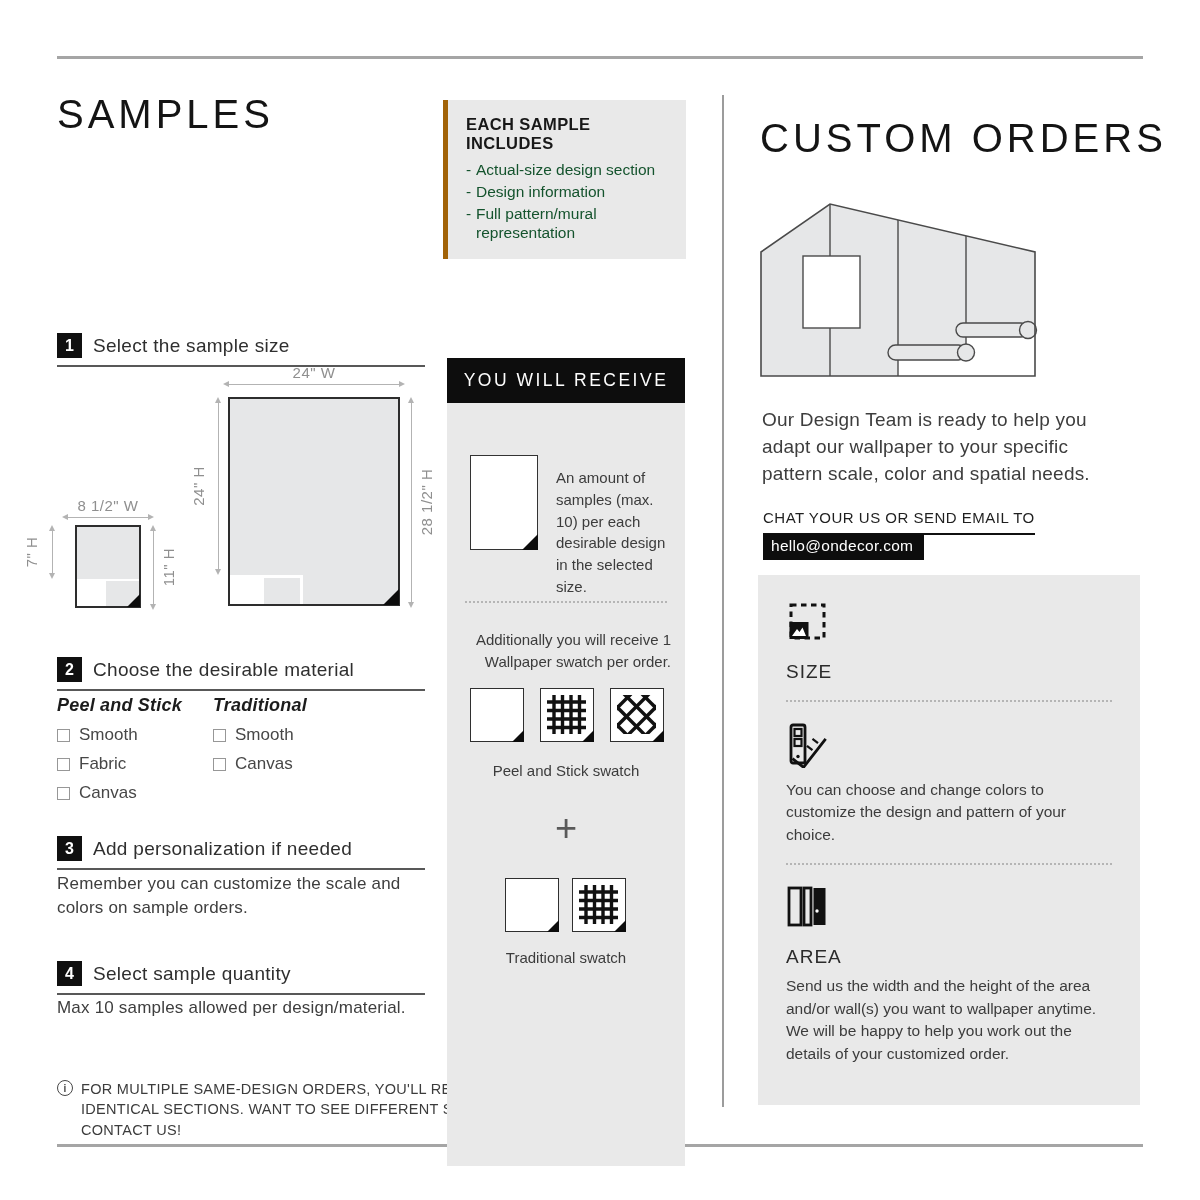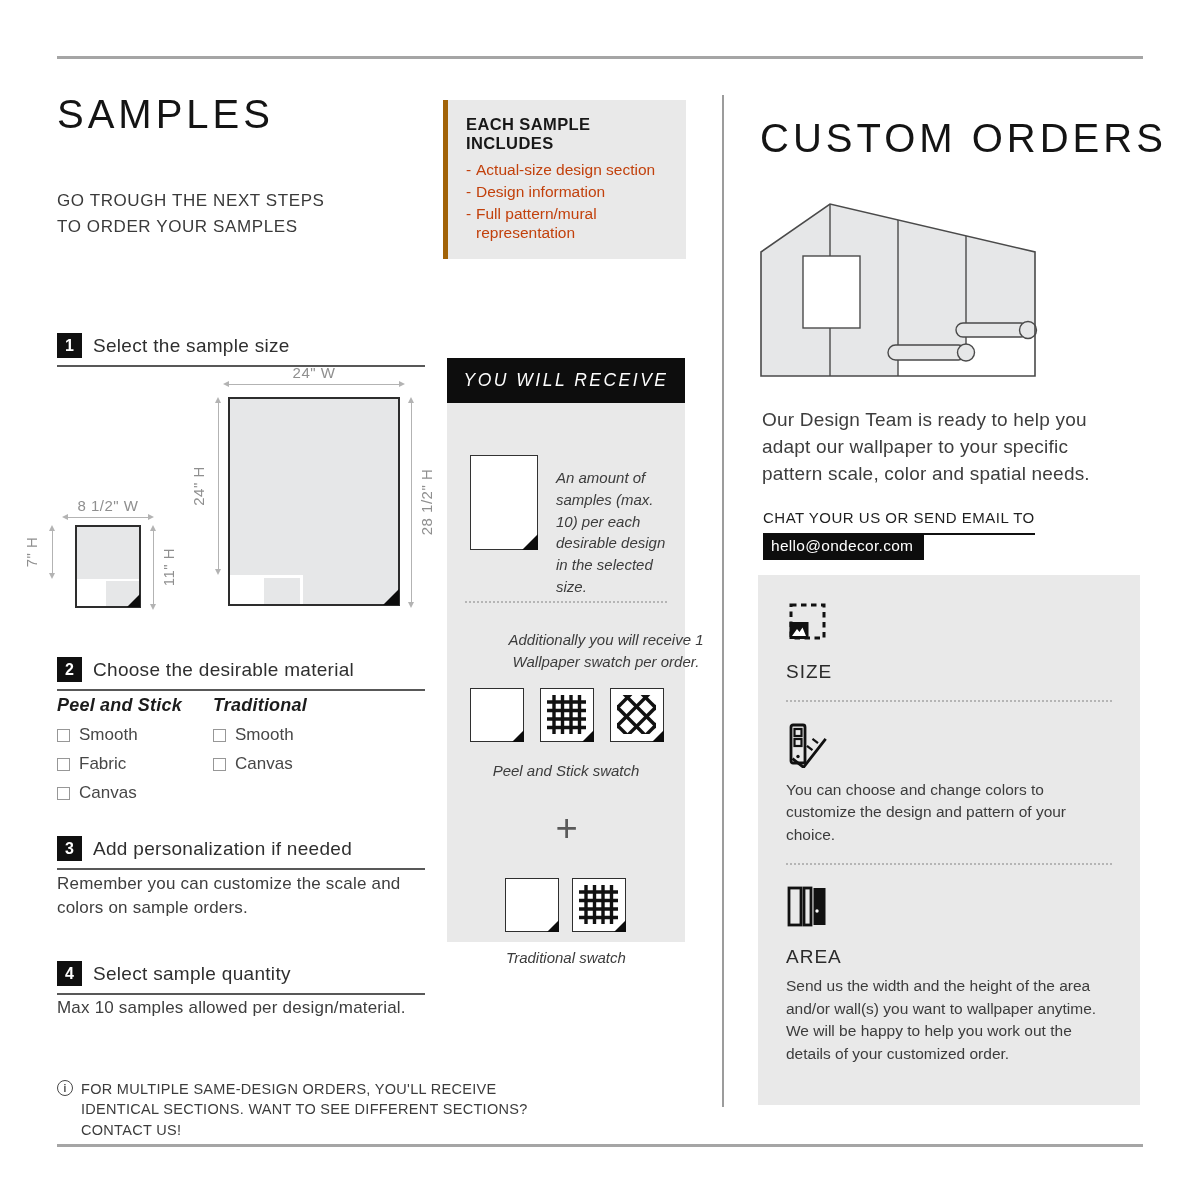--- a/index.html
+++ b/index.html
@@ -45,24 +45,24 @@
   
   .note { display:flex; gap:8px; }
   .info-circle { width:16px; height:16px; border:1.5px solid #474747; border-radius:50%; flex:0 0 16px;
     display:flex; align-items:center; justify-content:center; font-size:10px; font-weight:700; color:#474747; margin-top:1px; }
   .note-text { font-size:14.5px; color:#3c3c3c; line-height:1.4; letter-spacing:0.3px; }
 
   
   .includes-box { position:absolute; left:443px; top:100px; width:243px; background:#e9e9e9;
     border-left:5px solid #a16207; padding:15px 12px 17px 18px; }
   .includes-title { font-size:16.5px; font-weight:700; letter-spacing:0.4px; color:#181818; margin-bottom:7px; }
-  .inc-item { font-size:15.5px; color:#c2410c; line-height:1.23; padding-left:10px; position:relative; margin-top:3px; }
+  .inc-item { font-size:15.5px; color:#14532d; line-height:1.23; padding-left:10px; position:relative; margin-top:3px; }
   .inc-item::before { content:"-"; position:absolute; left:0; top:0; }
 
-  .receive-panel { position:absolute; left:447px; top:358px; width:238px; height:584px;font-style:italic; }
+  .receive-panel { position:absolute; left:447px; top:358px; width:238px; height:808px; }
   .receive-bar { position:absolute; left:0; top:0; right:0; height:45px; background:#0d0d0d; color:#fdfdfd;
     font-size:17.5px; letter-spacing:2.5px; display:flex; align-items:center; justify-content:center; }
   .receive-body { position:absolute; left:0; top:45px; right:0; bottom:0; background:#e9e9e9; }
   .sample-card { position:absolute; background:#fff; border:1.5px solid #333; }
   .dotted { position:absolute; border-top:2px dotted #b5b5b5; }
   .panel-text { font-size:15px; color:#3c3c3c; line-height:1.45; }
   .swatch { position:absolute; width:54px; height:54px; background:#fff; border:1.5px solid #2f2f2f; }
   .plus-sign { font-size:38px; font-weight:400; color:#5a5a5a; }
 
   
@@ -78,21 +78,20 @@
 </head>
 <body>
 
 <div id="canvas">
 
   <div class="rule" style="left:57px; top:56px; width:1086px;"></div>
   <div class="rule" style="left:57px; top:1144px; width:1086px;"></div>
   <div class="vdivider" style="left:722px; top:95px; height:1012px;"></div>
 
   <div class="abs big-title" style="left:57px; top:92px;">SAMPLES</div>
-  <div class="abs subtitle" style="left:57px; top:188px; width:290px;">GO TROUGH THE NEXT STEPS TO ORDER YOUR SAMPLES</div>
 
   <div class="step" style="left:57px; top:333px;">
     <div class="badge">1</div>
     <div class="step-label">Select the sample size</div>
   </div>
 
   <div class="abs">
     <div class="sampbox" style="left:75px; top:525px; width:66px; height:83px;">
       <div class="fill" style="left:0; top:0; width:62px; height:52px;"></div>
       <div class="fill" style="left:29px; top:54px; width:33px; height:25px;"></div>
@@ -177,21 +176,21 @@
   <div class="receive-panel">
     <div class="receive-bar">YOU WILL RECEIVE</div>
     <div class="receive-body">
       <div class="sample-card" style="left:23px; top:52px; width:68px; height:95px;">
         <div class="fold" style="border-width:0 0 16px 16px;"></div>
       </div>
       <div class="abs panel-text" style="left:109px; top:64px; width:122px;">An amount of samples (max. 10) per each desirable design in the selected size.</div>
 
       <div class="dotted" style="left:18px; top:198px; width:202px;"></div>
 
-      <div class="abs panel-text" style="left:14px; top:226px; width:210px; text-align:center;margin-left:40px;">Additionally you will receive 1 Wallpaper swatch per order.</div>
+      <div class="abs panel-text" style="left:14px; top:226px; width:210px; text-align:right;">Additionally you will receive 1 Wallpaper swatch per order.</div>
 
       <div class="swatch" style="left:23px; top:285px;">
         <div class="fold" style="border-width:0 0 12px 12px;"></div>
       </div>
       <div class="swatch" style="left:93px; top:285px;">
         <svg width="51" height="51" viewBox="0 0 51 51" style="position:absolute;left:0;top:0;">
           <g stroke="#111" stroke-width="3.4">
             <line x1="13" y1="6" x2="13" y2="45"></line>
               <line x1="21.5" y1="6" x2="21.5" y2="45"></line>
             <line x1="30" y1="6" x2="30" y2="45"></line>

